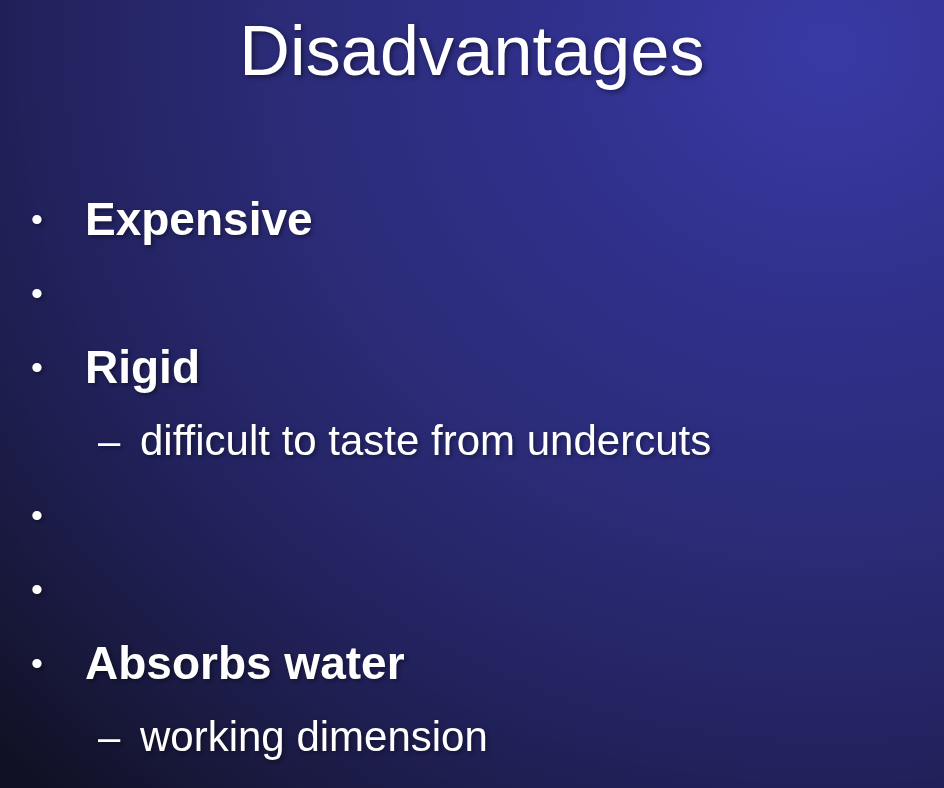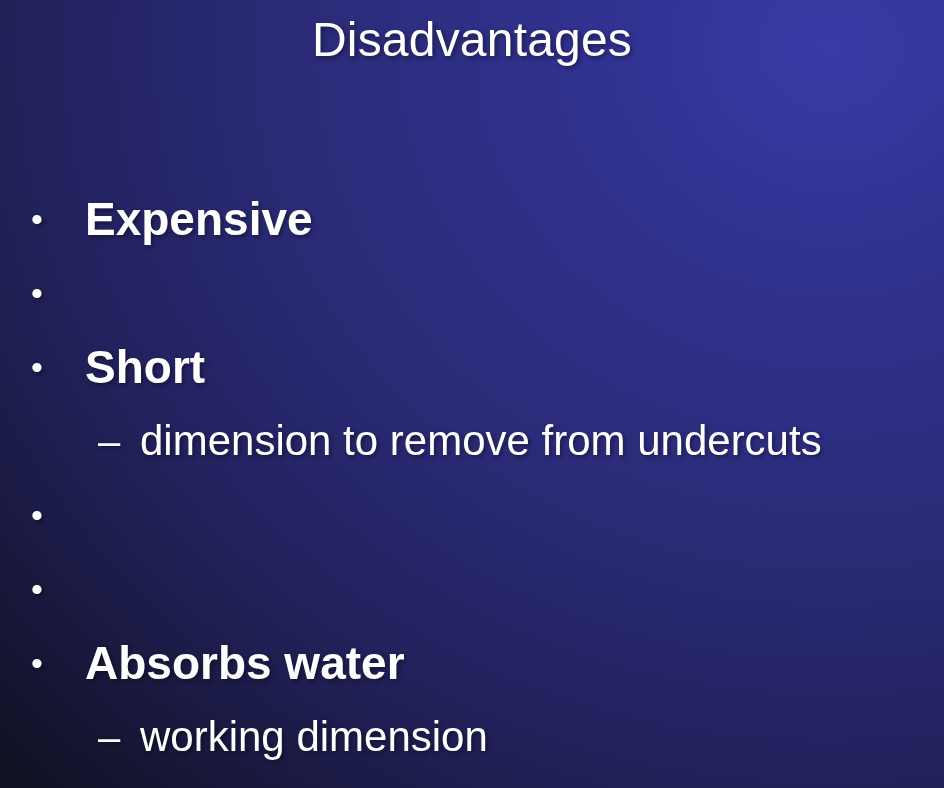--- a/index.html
+++ b/index.html
@@ -27,21 +27,21 @@
   }
 
   
   #title {
     position: absolute;
     left: 0;
     right: 0;
     top: 14px;
     text-align: center;
     color: #ffffff;
-    font-size: 48px;
+    font-size: 70px;
     line-height: 1.08;
     font-weight: 400;
     letter-spacing: 0.2px;
     text-shadow: 2px 2px 5px rgba(0,0,0,0.45);
     white-space: nowrap;
   }
 
   
   #body-list {
     position: absolute;
@@ -111,26 +111,26 @@
       <span class="marker">•</span>
       <span class="text">Expensive</span>
     </div>
 
     <div class="line level1">
       <span class="marker">•</span>
     </div>
 
     <div class="line level1">
       <span class="marker">•</span>
-      <span class="text">Short</span>
+      <span class="text">Rigid</span>
     </div>
 
     <div class="line level2">
       <span class="marker">–</span>
-      <span class="text">dimension to remove from undercuts</span>
+      <span class="text">difficult to taste from undercuts</span>
     </div>
 
     <div class="line level1">
       <span class="marker">•</span>
     </div>
 
     <div class="line level1">
       <span class="marker">•</span>
     </div>
 

